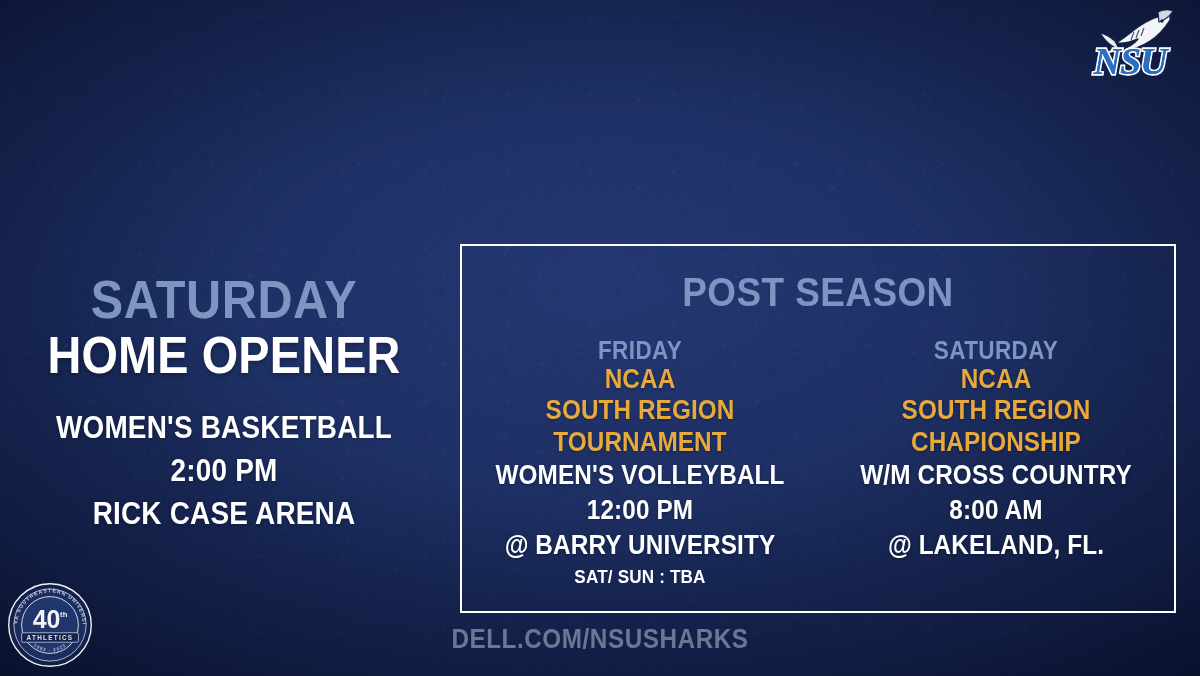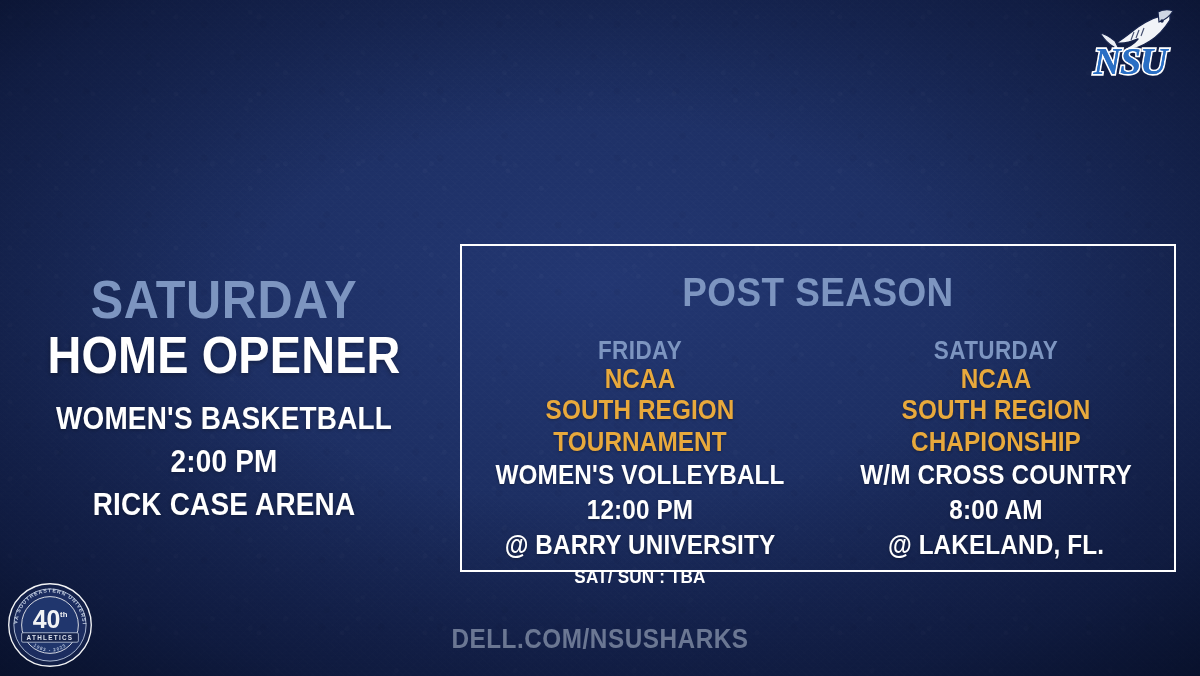--- a/index.html
+++ b/index.html
@@ -123,29 +123,29 @@
   }
   .lc-line {
     color: #ffffff;
     font-size: 31px;
     line-height: 1.38;
     font-weight: 700;
     letter-spacing: .008em;
     transform: scaleX(.90);
     text-shadow: 0 1px 4px rgba(0,0,0,.30);
   }
-  .lc-lines { margin-top: 15px; }
+  .lc-lines { margin-top: 24px; }
 
   
   .ps-box {
     position: absolute;
     left: 460px;
     top: 244px;
     width: 716px;
-    height: 328px;
+    height: 369px;
     border: 2px solid #ffffff;
     box-sizing: border-box;
     z-index: 4;
     padding-left: 24px;
   }
   .ps-heading {
     position: absolute;
     left: 0; right: 0;
     top: 26px;
     text-align: center;

